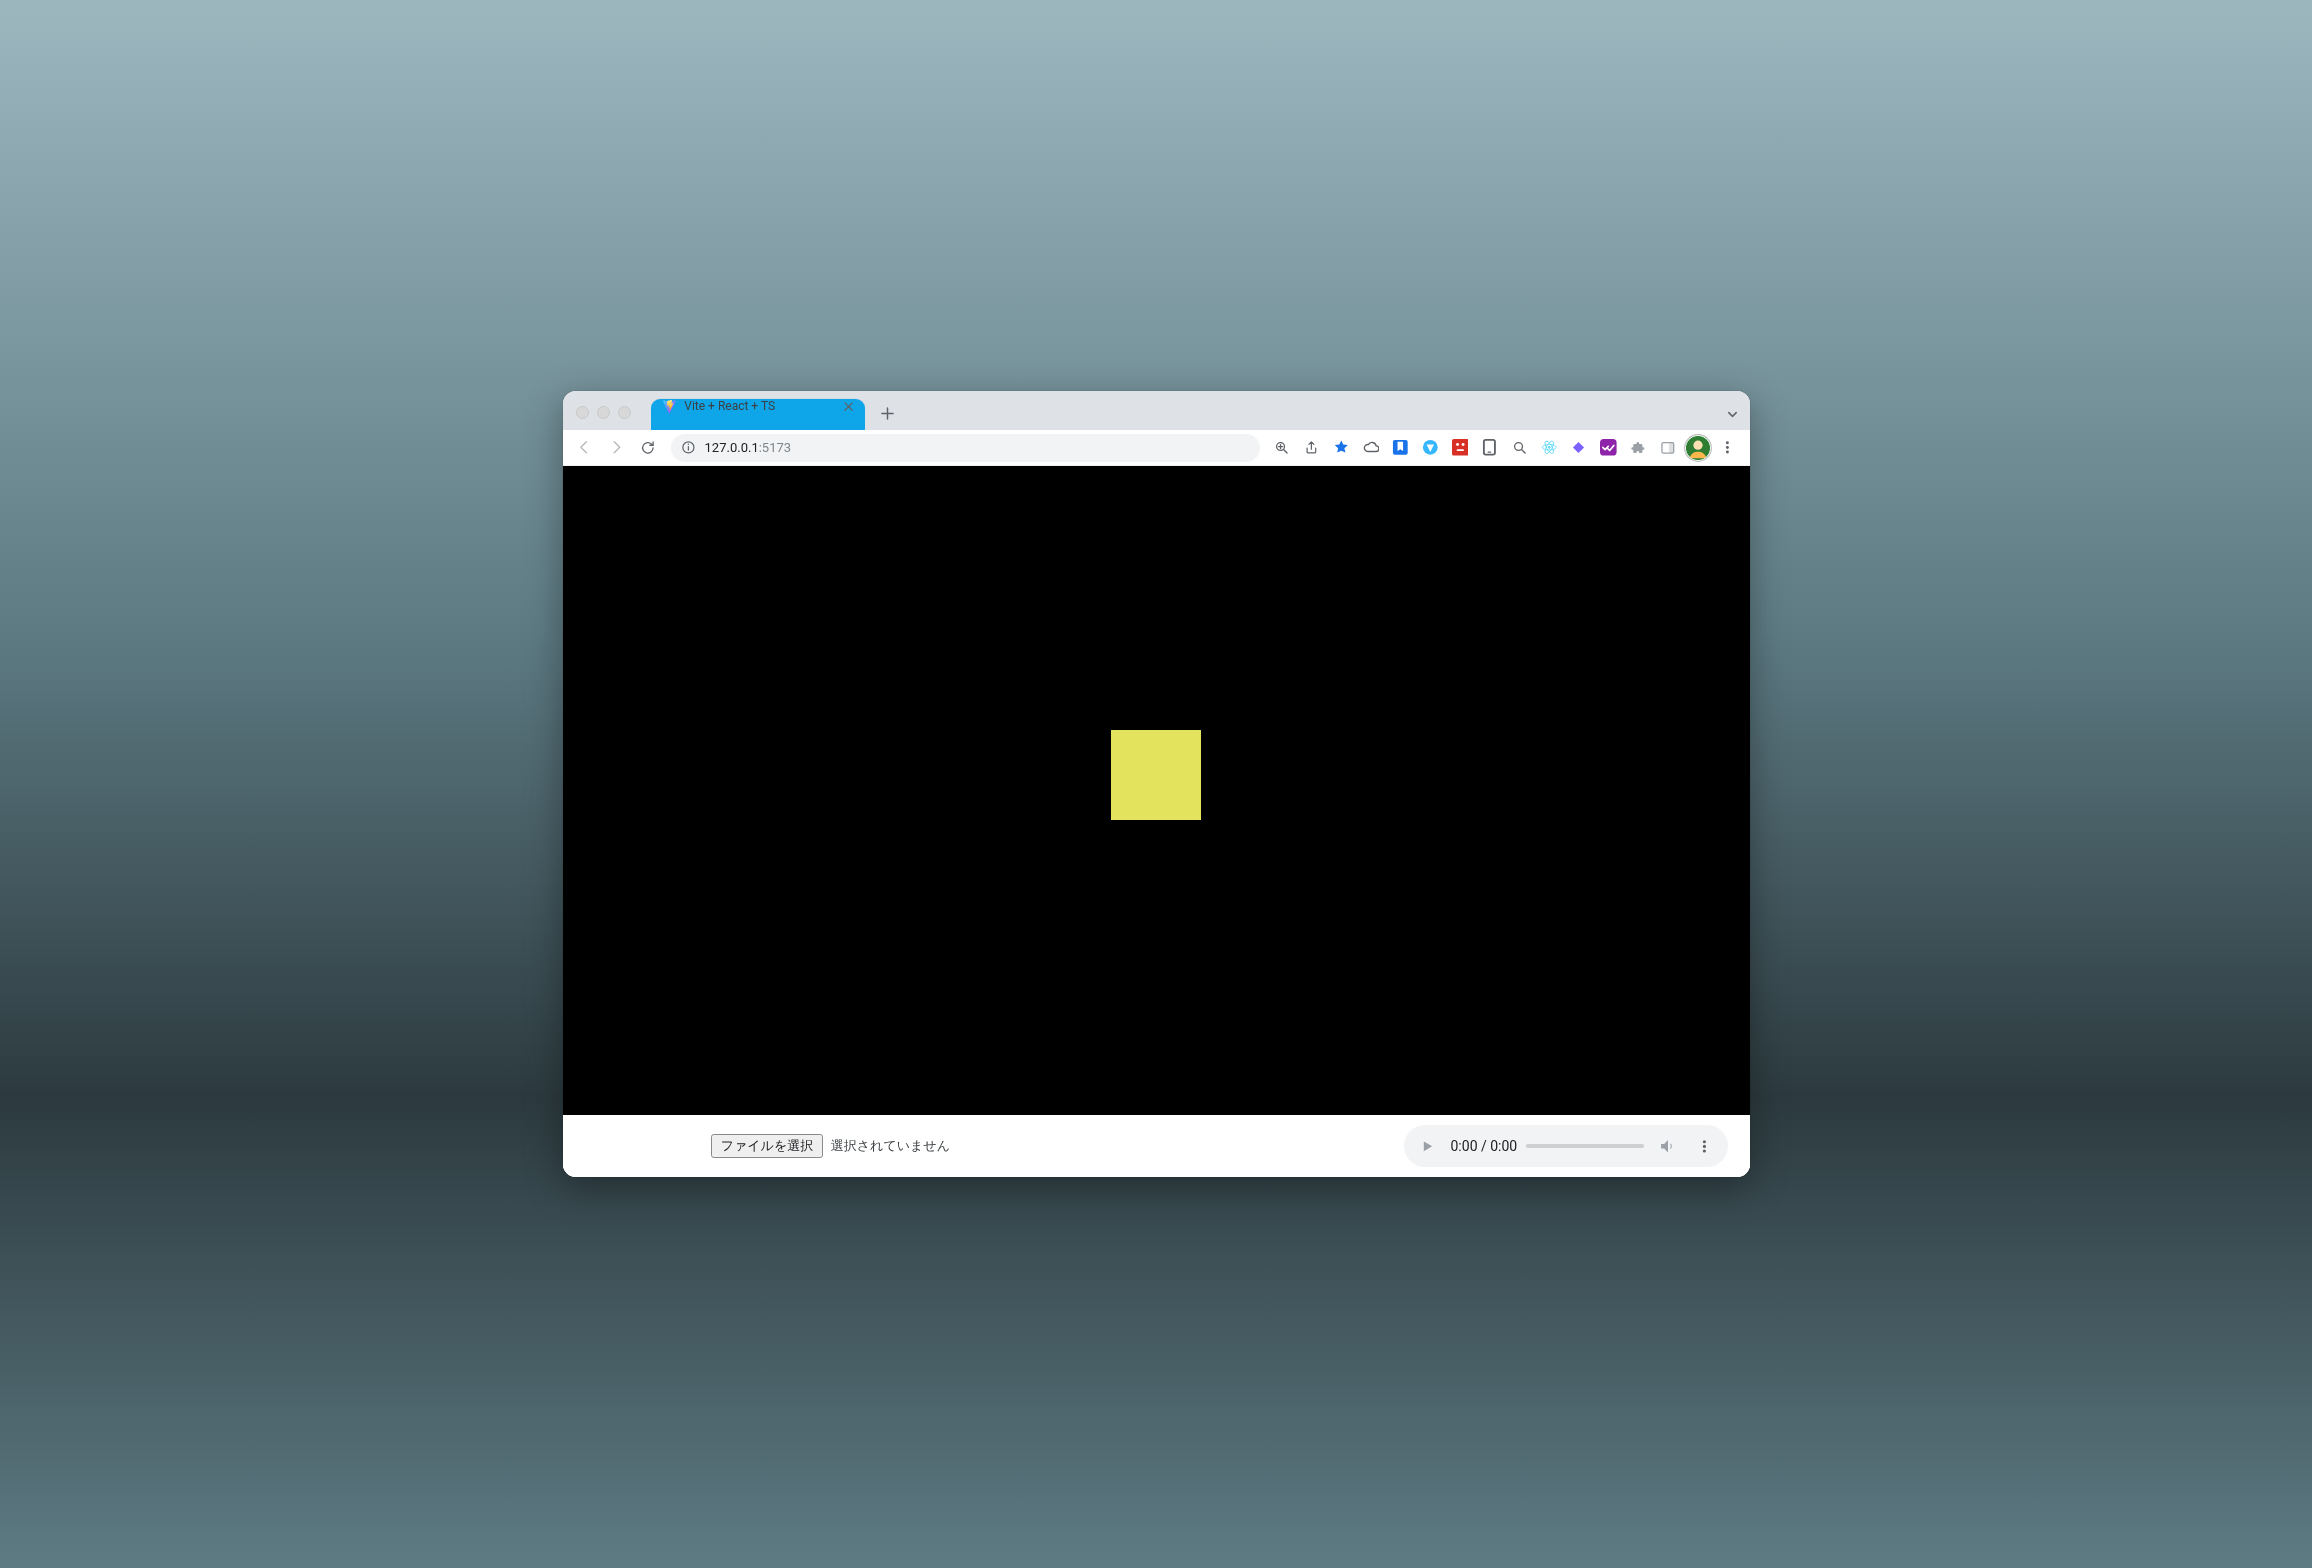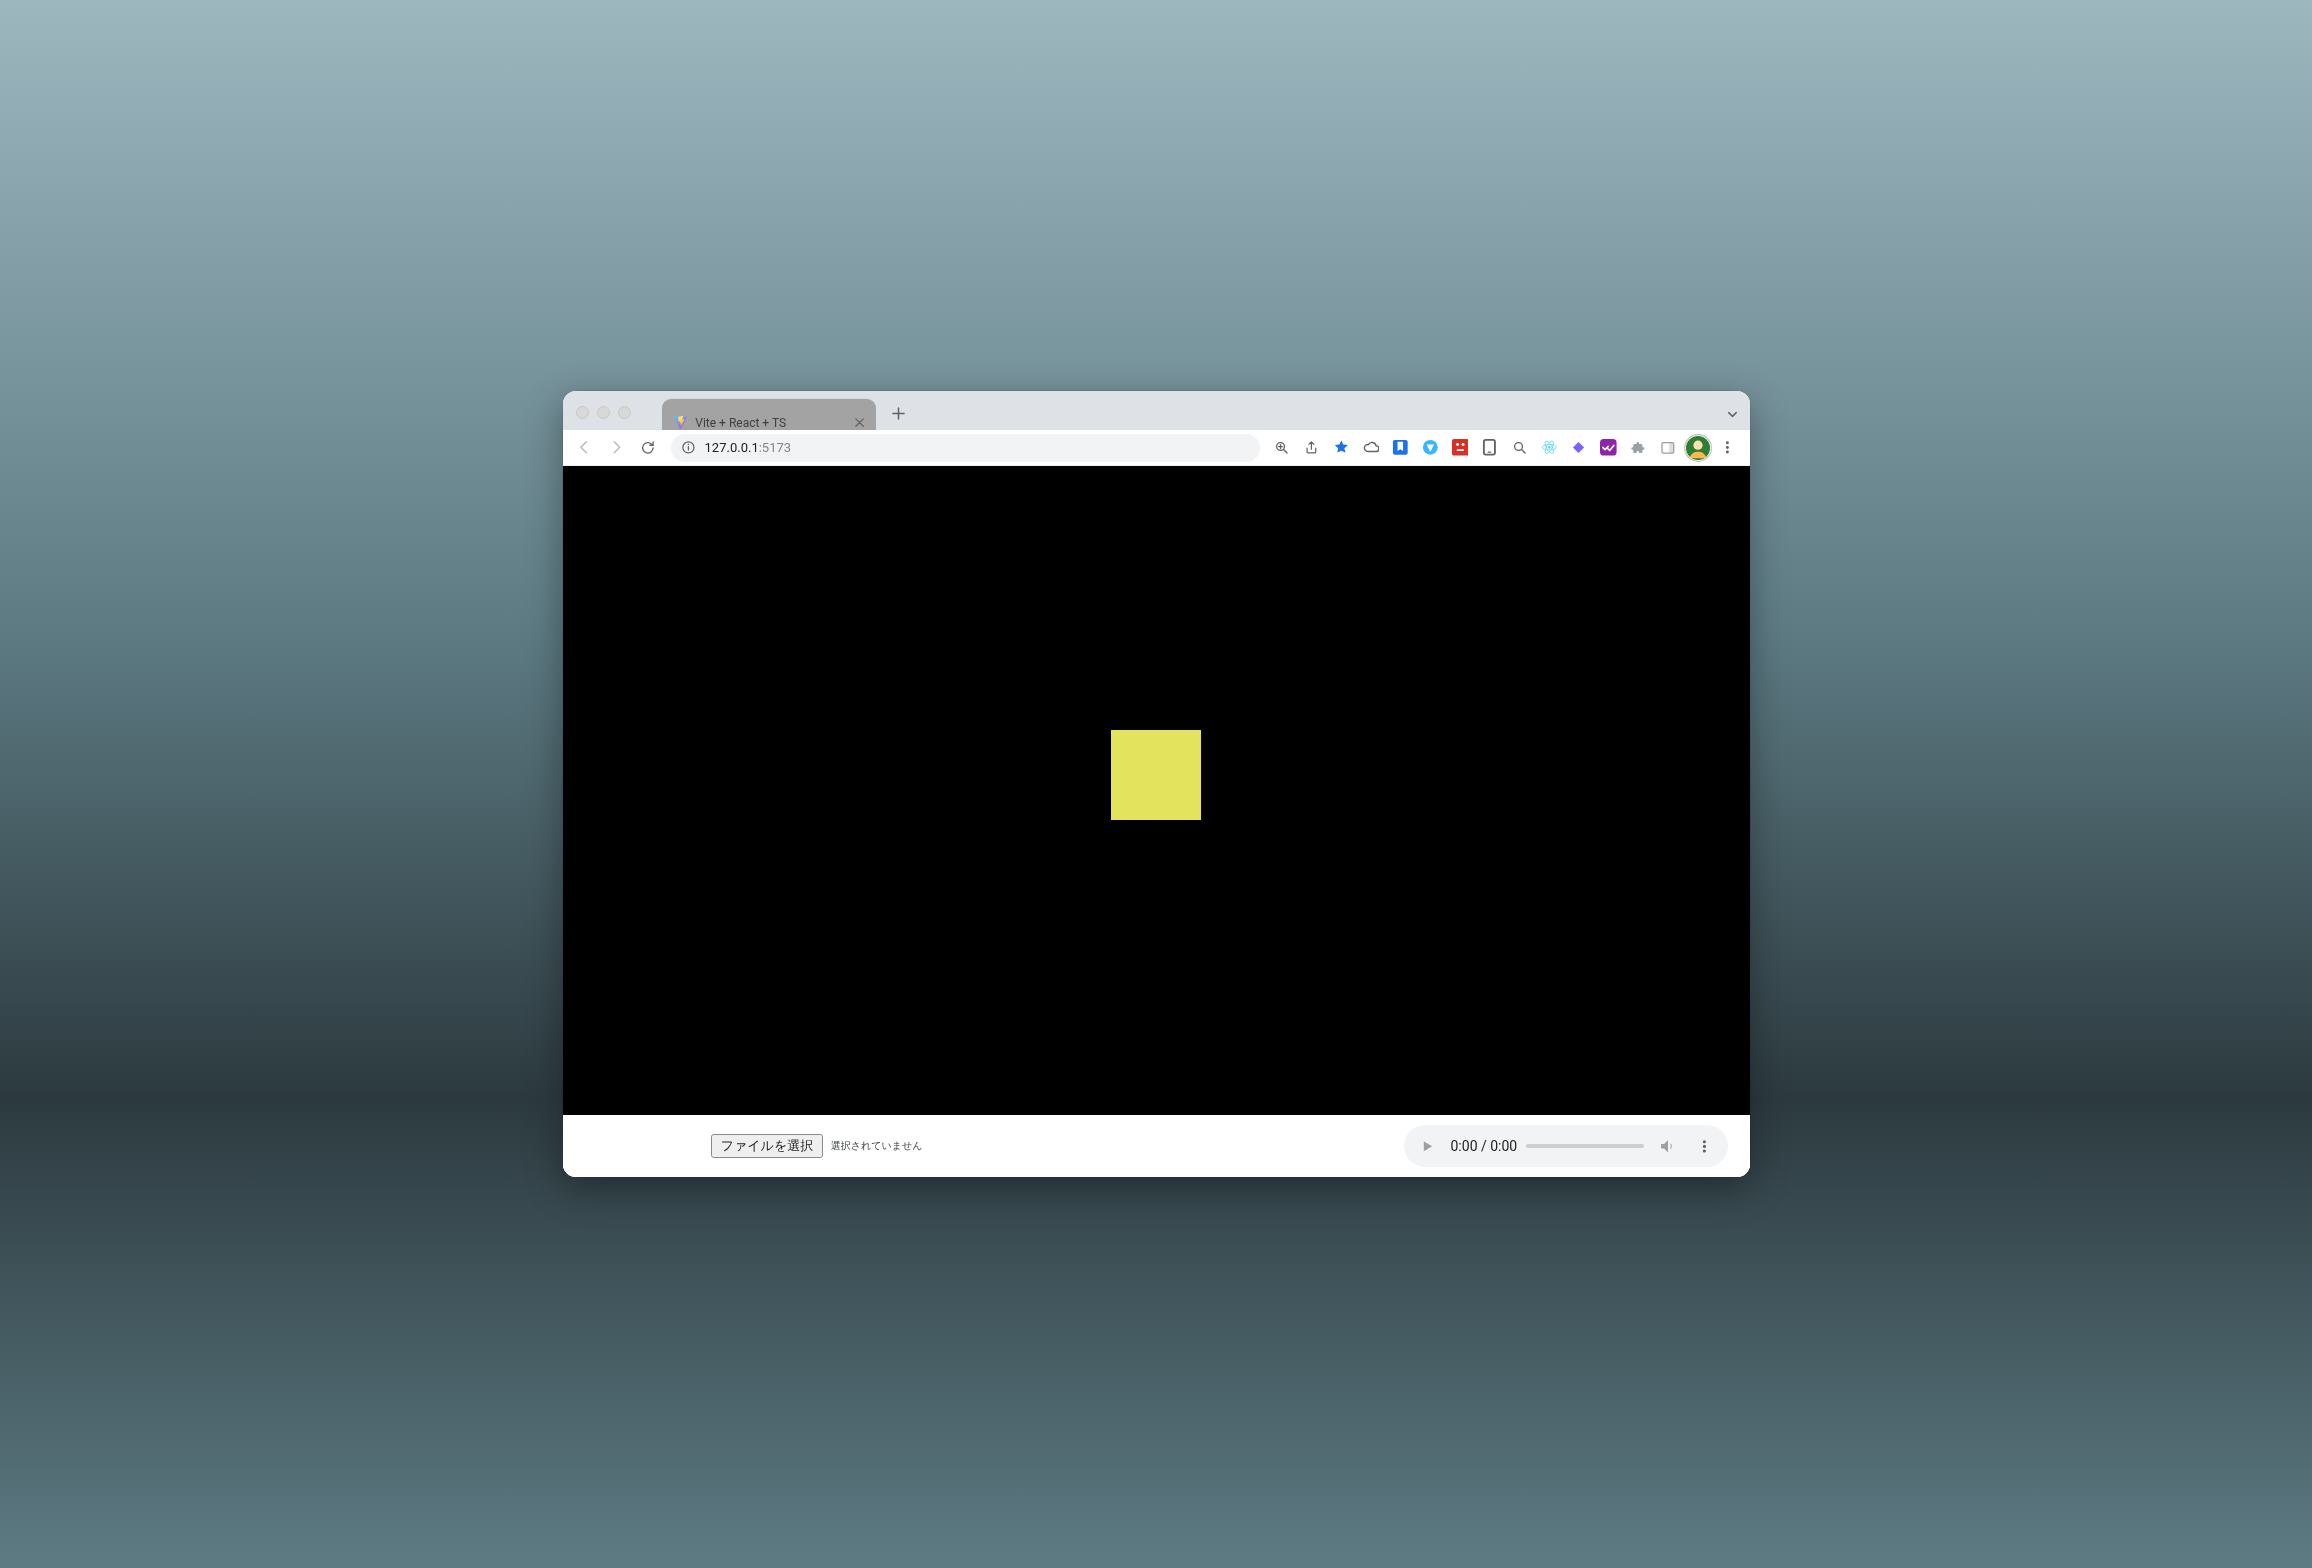--- a/index.html
+++ b/index.html
@@ -23,24 +23,24 @@
     width:1187px;height:786px;margin:18.5px auto;border-radius:13px;overflow:hidden;
     box-shadow:0 11px 37px rgba(0,0,0,.35),0 0 0 0.9px rgba(0,0,0,.05);
     display:flex;flex-direction:column;background:#fff;
     position:relative;
   }
   
   .tabstrip{height:39px;background:var(--tab-bg);display:flex;align-items:flex-end;position:relative;}
   .traffic{display:flex;gap:8.3px;align-items:center;padding:0 13px 11px 13px;}
   .tl{width:11px;height:11px;border-radius:50%;background:#d8d8d8;border:0.9px solid #c8c8c8;}
   .tab{
-    height:31px;background:#a3a3a3;border-radius:9.2px 9.2px 0 0;display:flex;align-items:flex-end;
+    height:31px;background:#0ea5e9;border-radius:9.2px 9.2px 0 0;display:flex;align-items:flex-start;
     padding:0 9.2px 0 11px;min-width:194px;max-width:240px;gap:7.4px;
     box-shadow:0 -0.9px 0 rgba(0,0,0,.04);
-    margin-left:18px;
+    margin-left:7px;
   }
   .favicon{width:14.8px;height:14.8px;flex:0 0 14.8px;}
   .tab-title{flex:1;font-size:12px;color:#3c4043;white-space:nowrap;overflow:hidden;text-overflow:ellipsis;}
   .tab-close{width:14.8px;height:14.8px;display:flex;align-items:center;justify-content:center;color:#5f6368;border-radius:50%;}
   .newtab{width:26px;height:26px;margin:0 0 3.7px 9.2px;border-radius:50%;display:flex;align-items:center;justify-content:center;color:#5f6368;}
   .tabstrip .caret{position:absolute;right:11px;bottom:9.2px;color:#5f6368;}
   
   .toolbar{height:35px;background:#fff;border-bottom:0.9px solid #f0f0f0;display:flex;align-items:center;padding:0 7.4px;gap:4px;}
   .tbtn{width:28px;height:28px;border-radius:50%;display:flex;align-items:center;justify-content:center;color:var(--icon-grey);}
   .tbtn.disabled{opacity:.45;}
@@ -57,21 +57,21 @@
   .content{flex:1;display:flex;flex-direction:column;background:#fff;}
   .stage{flex:1;background:#000;position:relative;}
   .square{position:absolute;width:90px;height:90px;background:#e4e35d;left:548px;top:264px;}
   
   .footer{height:62px;background:#fff;display:flex;align-items:center;justify-content:space-between;padding:0 22px 0 148px;}
   .file-wrap{display:flex;align-items:center;gap:7.4px;}
   .file-btn{
     font-size:13px;color:#202124;background:#efefef;border:0.9px solid #8a8a8a;border-radius:2.8px;
     padding:3.7px 9.2px;line-height:1.2;
   }
-  .file-label{font-size:10px;color:#3c4043;}
+  .file-label{font-size:13px;color:#3c4043;}
   .player{
     width:305px;height:42px;border-radius:21px;background:#f1f3f4;display:flex;align-items:center;
     padding:0 9.2px;gap:9.2px;color:#5f6368;
   }
   .player .pbtn{width:28px;height:28px;display:flex;align-items:center;justify-content:center;}
   .player .time{font-size:14px;color:#202124;white-space:nowrap;}
   .player .track{flex:1;height:3.7px;background:#cfcfcf;border-radius:1.8px;}
   svg{display:block;}
 </style>
 </head>

